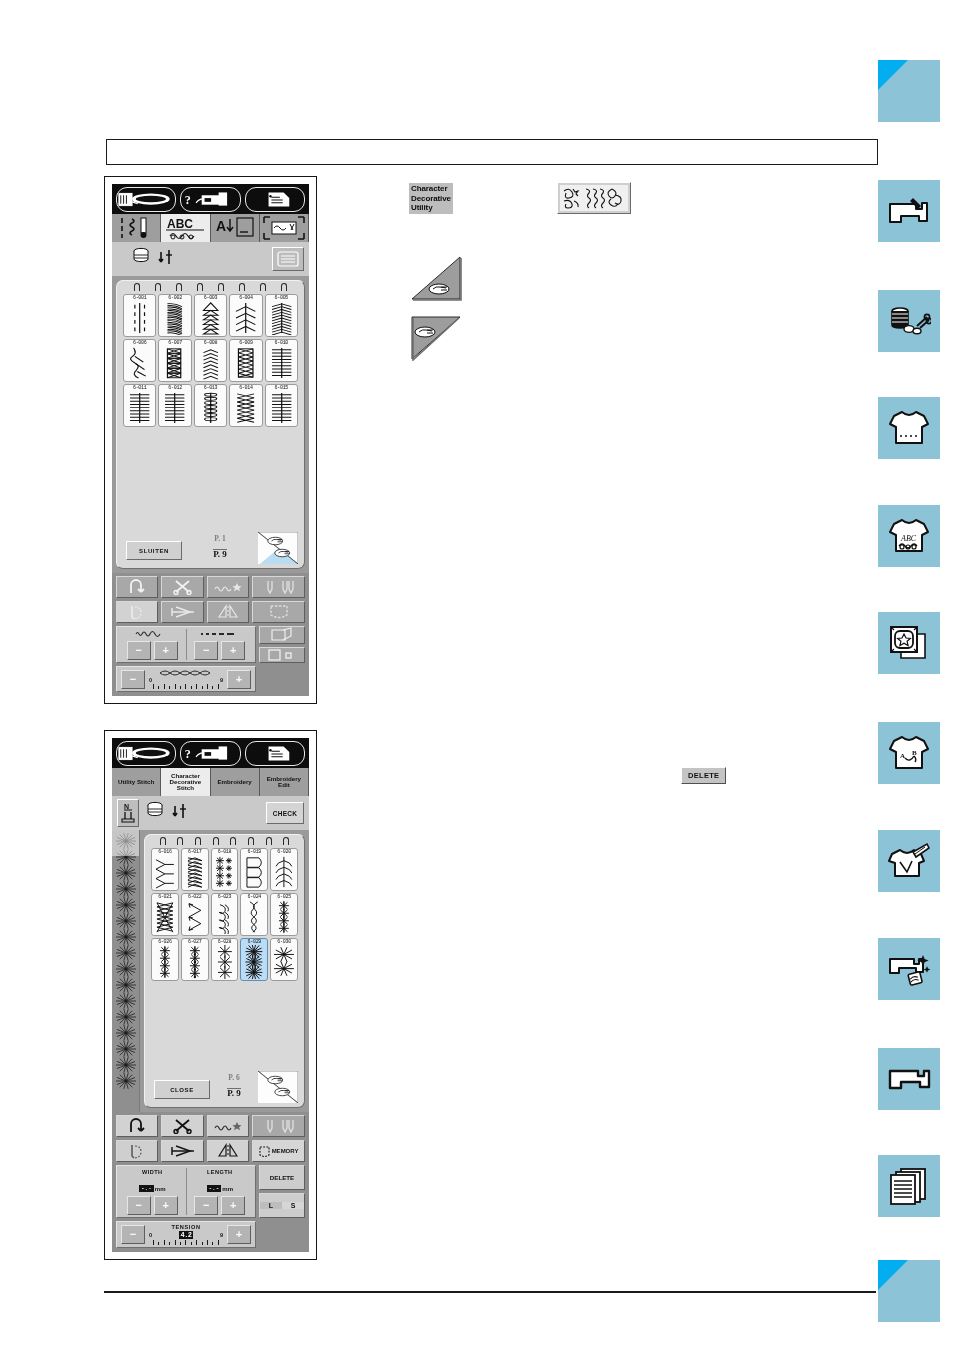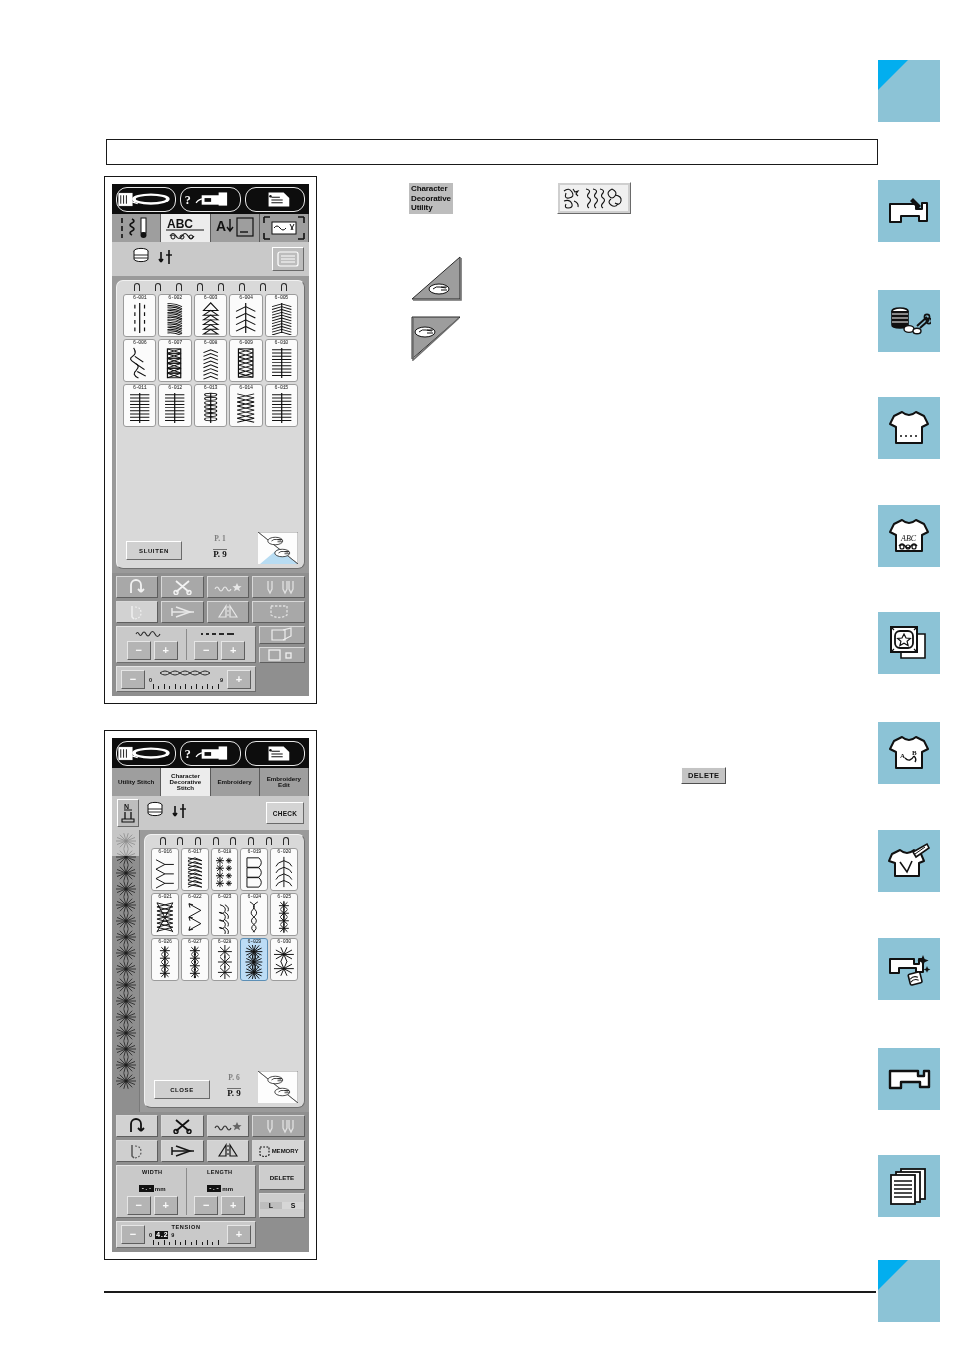--- a/index.html
+++ b/index.html
@@ -209,21 +209,21 @@
   .ls-btn .s{ background:#d6d6d6; color:#111; }
 
   .tension-box{
     margin-top:3px; background:#c9c9c9; border:1.2px solid #e4e4e4;
     border-right-color:#6e6e6e; border-bottom-color:#6e6e6e;
     padding:2px 4px; display:flex; align-items:center; gap:4px;
     width:calc(100% - 49px);
   }
   .tension-mid{ flex:1 1 auto; text-align:center; }
   .t-label{ font-size:5.6px; font-weight:bold; color:#111; letter-spacing:.6px; line-height:7px; }
-  .t-scale-row{ display:flex; align-items:center; justify-content:flex-start; gap:3px; font-size:5.5px; color:#111; font-weight:bold;}
+  .t-scale-row{ display:flex; align-items:center; justify-content:space-between; gap:3px; font-size:5.5px; color:#111; font-weight:bold;}
   .t-num{ background:#121212; color:#fff; font-family:"Liberation Mono",monospace; font-size:7px; padding:0 1px; letter-spacing:-0.5px;}
   .ruler{ display:flex; justify-content:space-between; align-items:flex-end; height:5px; padding:0 4px; margin-top:1px;}
   .ruler i{ display:block; width:1px; background:#1a1a1a; height:3px; }
   .ruler i.tall{ height:5px; }
 
   
   .callout{ position:absolute;border-radius:12px; }
   .chip{
     background:#bdbdbd; color:#0c0c0c;
     font-size:8px; font-weight:bold; line-height:9.5px;

